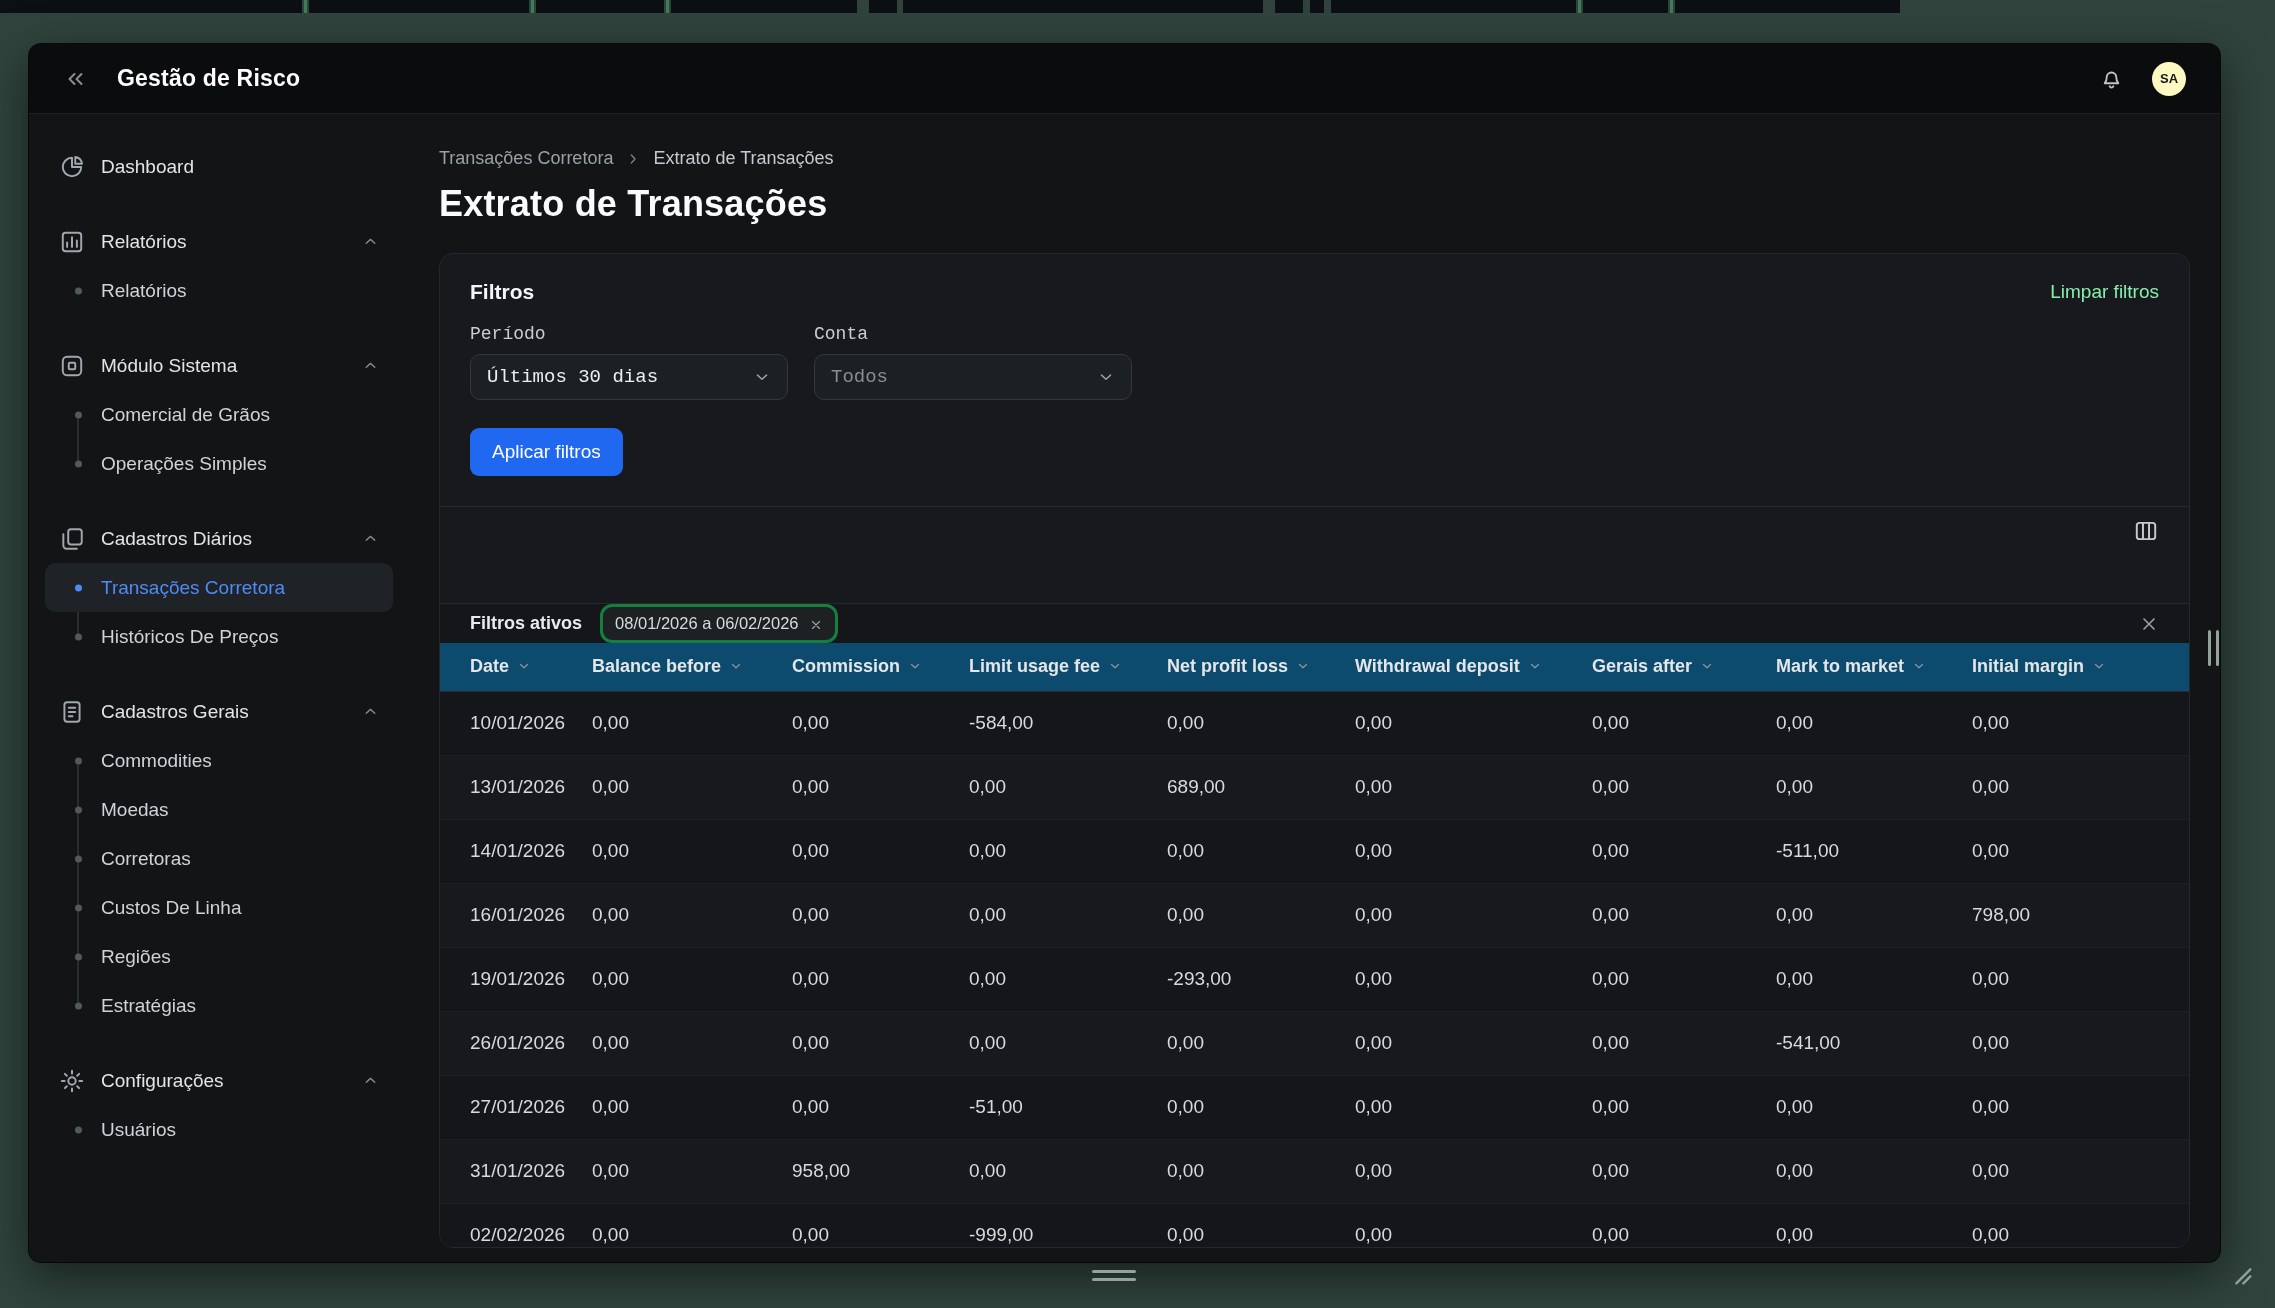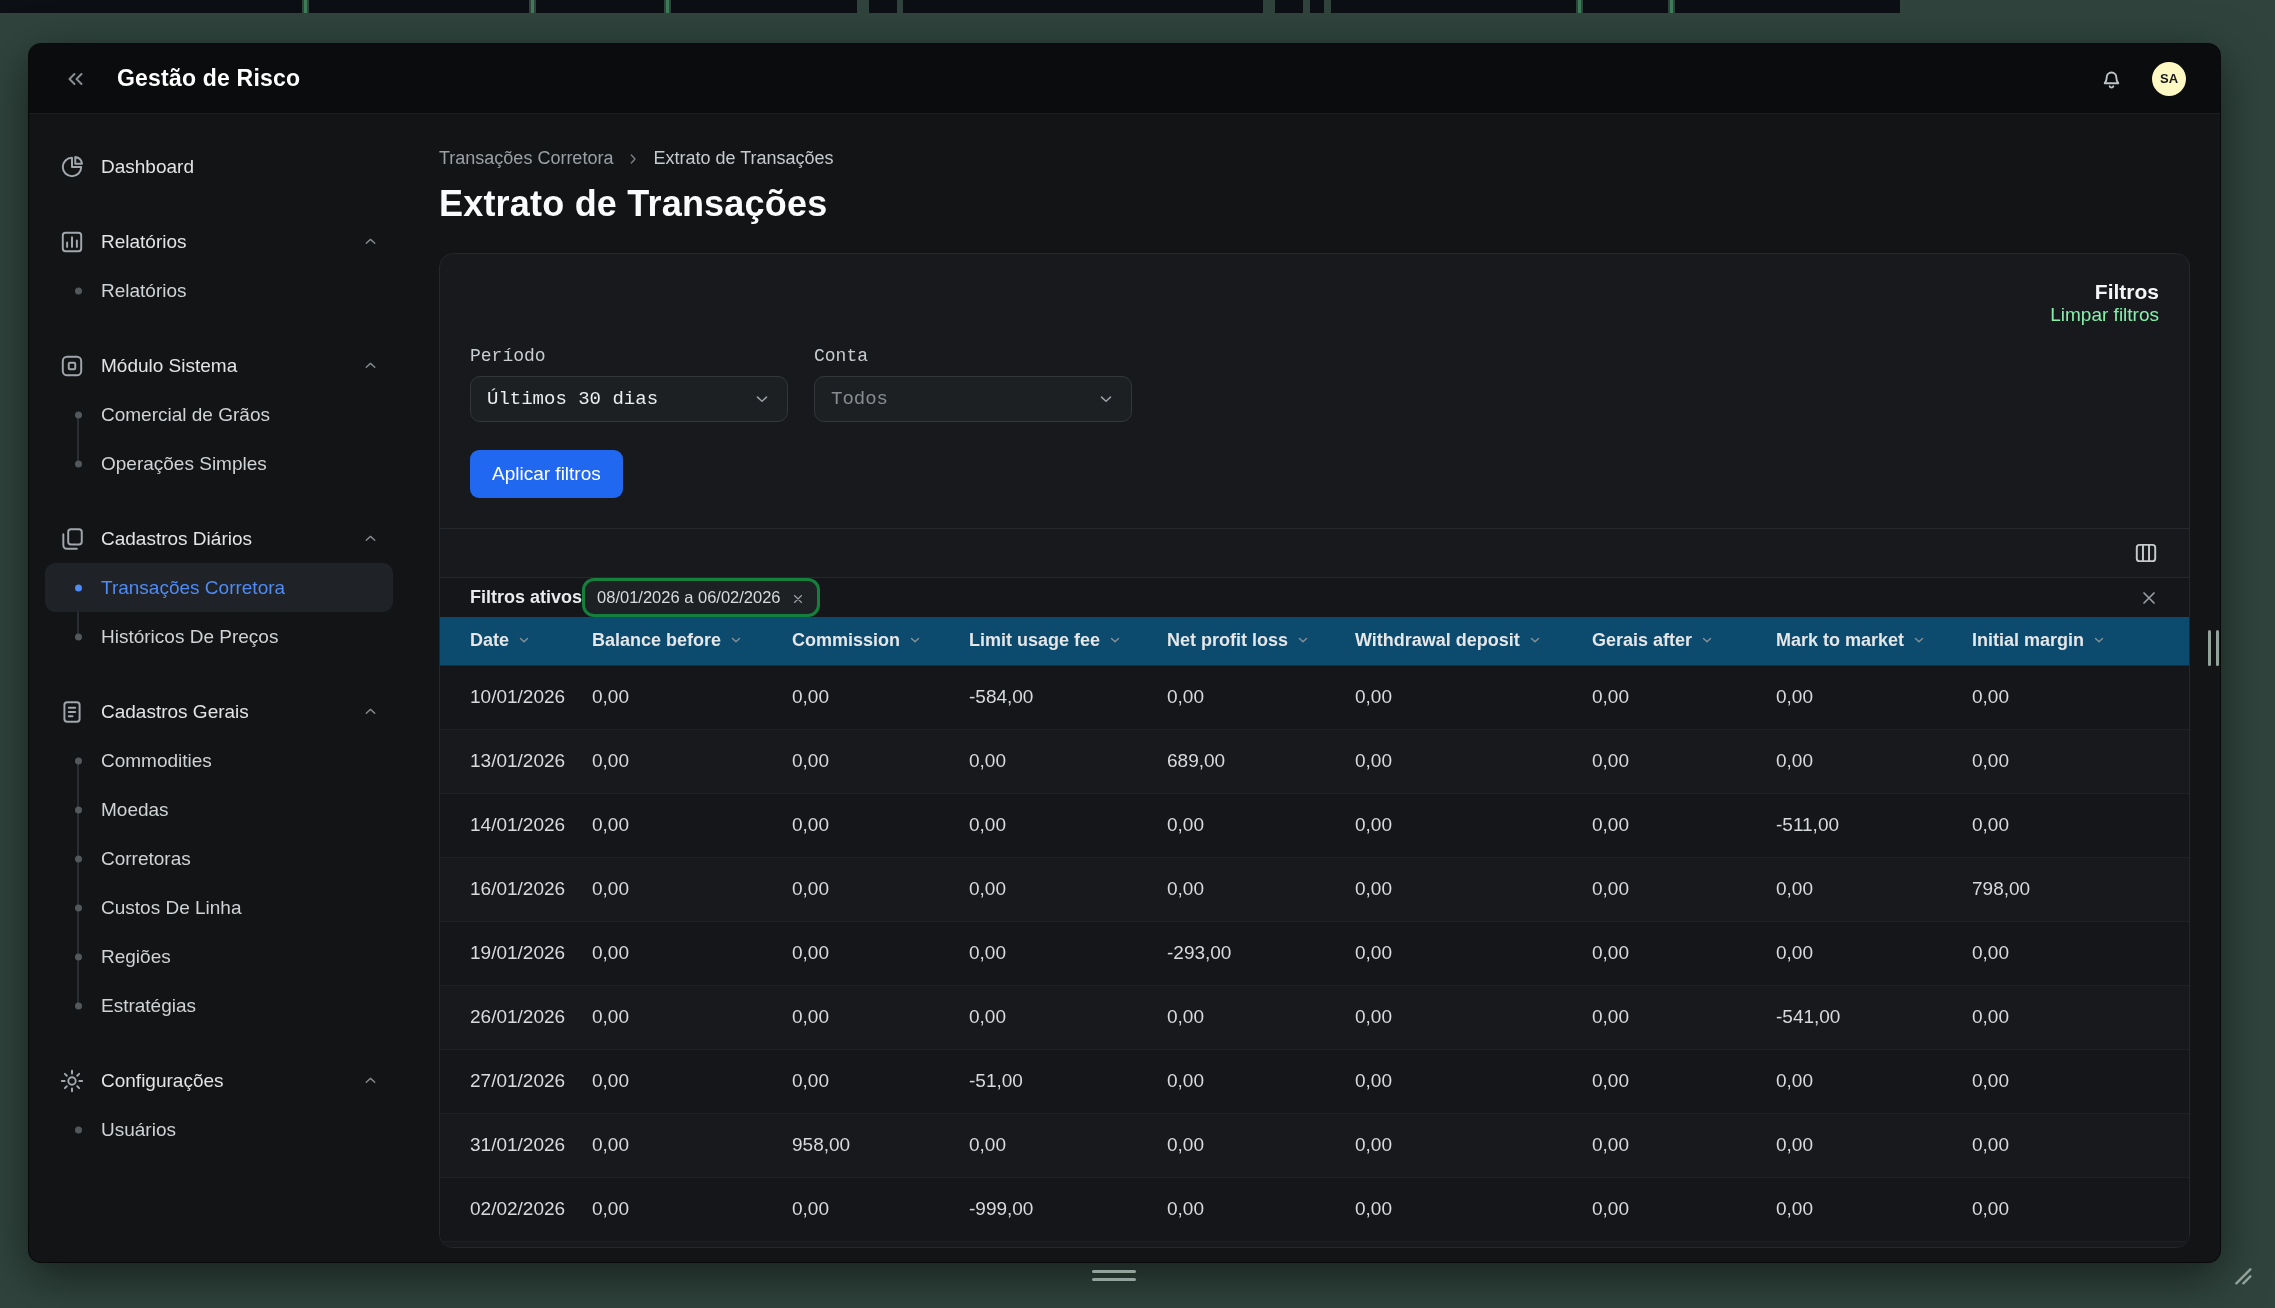--- a/index.html
+++ b/index.html
@@ -55,39 +55,39 @@
   .main { flex:1; min-width:0; padding:34px 30px 0; display:flex; flex-direction:column; }
   .breadcrumb { display:flex; align-items:center; gap:12px; font-size:18px; color:#9aa0a5; }
   .crumb { cursor:pointer; }
   .crumb.current { color:#c6cace; cursor:default; }
   .crumb-sep { width:16px; height:16px; color:#7a8086; }
   .page-title { font-size:36px; font-weight:700; color:#fafbfc; margin-top:14px; letter-spacing:.2px; }
 
   
   .card { margin-top:28px; margin-bottom:14px; background:#17191c; border:1px solid #24272b;
           border-radius:14px; flex:1; overflow:hidden; display:flex; flex-direction:column; }
-  .filters-head { display:flex; align-items:flex-end; justify-content:space-between; padding:26px 30px 0;flex-direction:column; }
+  .filters-head { display:flex; align-items:center; justify-content:space-between; padding:26px 30px 0; }
   .filters-title { font-size:21px; font-weight:700; color:#f3f5f6; }
   .clear-filters { font-size:19px; color:#86efac; cursor:pointer; }
   .filters-form { padding:20px 30px 30px; }
   .fields-row { display:flex; gap:26px;font-family:Liberation Mono, monospace; }
   .field-label { font-size:18px; font-weight:500; color:#c9cdd1; margin-bottom:10px; }
   .select { width:318px; height:46px; background:#1d2023; border:1px solid #33373c; border-radius:10px;
             display:flex; align-items:center; justify-content:space-between; padding:0 16px;
             font-size:19px; color:#eceef0; cursor:pointer; }
   .select-value.muted { color:#878d93; }
   .select-caret { width:18px; height:18px; color:#9aa0a6; flex-shrink:0; }
   .apply-btn { margin-top:28px; background:#2168f0; color:#ffffff; border:none; border-radius:9px;
                height:48px; padding:0 22px; font-size:19px; font-weight:500;
                font-family:"Liberation Sans","DejaVu Sans",sans-serif; cursor:pointer; }
   .card-divider { border-top:1px solid #25282c; }
   .table-toolbar { display:flex; justify-content:flex-end; padding:11px 30px; }
   .columns-btn { width:26px; height:26px; color:#c6cacd; cursor:pointer; }
-  .active-filters { display:flex; align-items:center; padding:0 30px; height:52px;
-                    background:#141619; border-top:1px solid #25282c; }
+  .active-filters { display:flex; align-items:center; gap:18px; padding:0 30px; height:52px;
+                    background:#141619; border-top:1px solid #25282c;margin-top:48px; }
   .active-label { font-size:18px; font-weight:700; color:#e8eaec; }
   .chip { display:inline-flex; align-items:center; gap:10px; background:#1e2124; border:3px solid #15803d;
           border-radius:12px; padding:7px 12px; font-size:16.5px; color:#d8dadd; cursor:pointer; }
   .chip-x { width:14px; height:14px; color:#9aa0a6; cursor:pointer; }
   .dismiss { margin-left:auto; width:20px; height:20px; color:#9aa0a6; cursor:pointer; }
 
   
   .data-table { width:100%; border-collapse:collapse; table-layout:fixed; }
   .data-table thead th { background:#0c4a6e; height:48px; text-align:left; font-size:18px; font-weight:600;
                          color:#e4e6e8; padding:0 10px; border-bottom:1px solid #26292d; white-space:nowrap;

